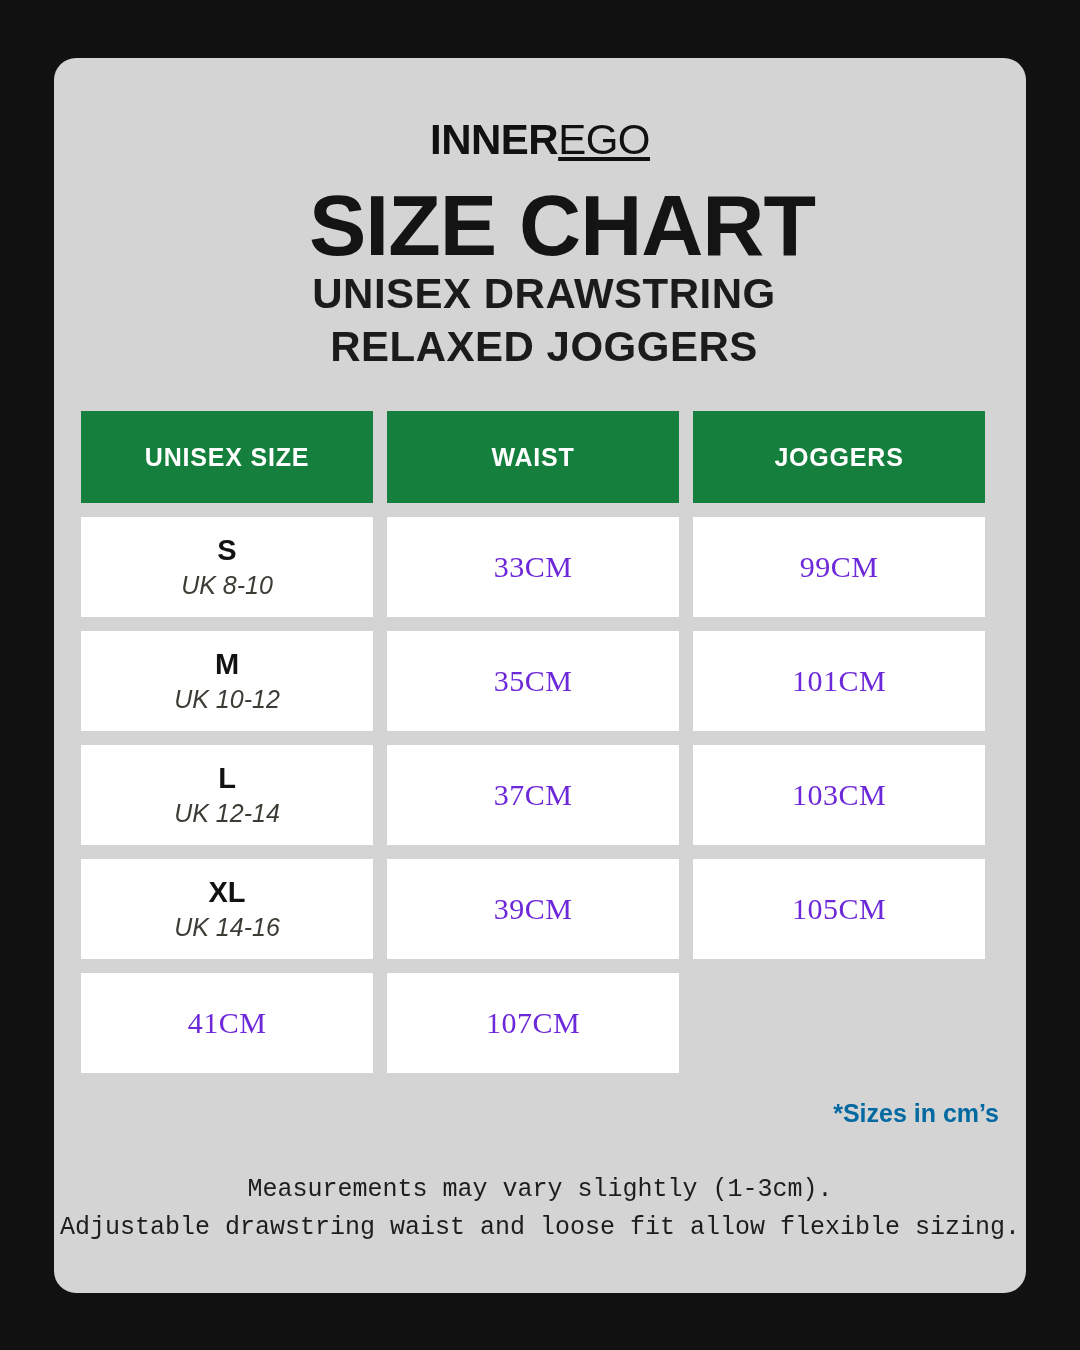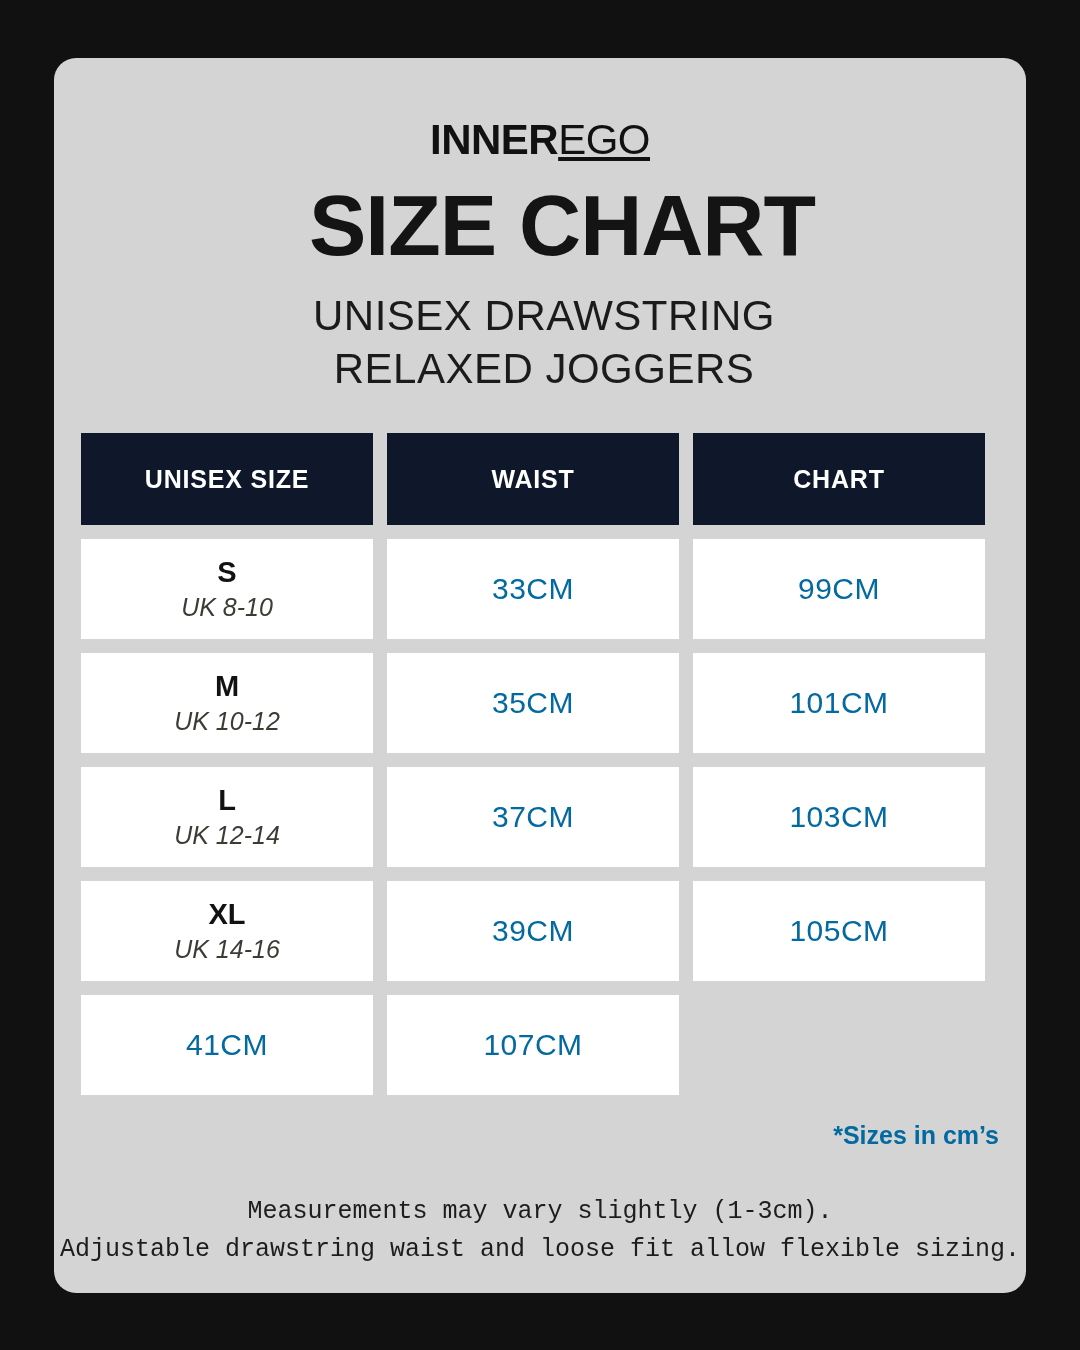--- a/index.html
+++ b/index.html
@@ -45,38 +45,37 @@
     margin-top: 18px;
     font-size: 86px;
     font-weight: bold;
     letter-spacing: -1px;
     color: #141414;
     line-height: 1.0;
     margin-left: 44px;
   }
   .subtitle {
     text-align: center;
-    margin-top: 22px;
     font-size: 42px;
-    font-weight: normal;
+    font-weight: bold;
     color: #1b1b1b;
     line-height: 1.25;
     letter-spacing: 0.5px;
     padding-left: 8px;
   }
   .table {
     margin: 38px auto 0 auto;
     width: 918px;
   }
   .thead {
     display: flex;
     gap: 14px;
   }
   .th {
-    background: #0f172a;
+    background: #15803d;
     color: #ffffff;
     font-size: 25px;
     font-weight: bold;
     letter-spacing: 0.8px;
     height: 92px;
     display: flex;
     align-items: center;
     justify-content: center;
     text-align: center;
   }
@@ -107,22 +106,23 @@
   .cell .size-sub {
     font-size: 25px;
     font-weight: normal;
     color: #3c3c35;
     line-height: 1.2;
     margin-top: 2px;
     font-style: italic;
   }
   .cell .meas {
     font-size: 30px;
-    color: #0369a1;
+    color: #6d28d9;
     letter-spacing: 0.5px;
+    font-family: Liberation Serif, serif;
   }
   .note-right {
     width: 918px;
     margin: 26px auto 0 auto;
     text-align: right;
     font-size: 25px;
     font-weight: bold;
     color: #0369a1;
   }
   .footnotes {
@@ -149,21 +149,21 @@
     <div class="subtitle">
       <div>UNISEX DRAWSTRING</div>
       <div>RELAXED JOGGERS</div>
     </div>
 
     <div class="table">
 
       <div class="thead">
         <div class="th col1">UNISEX SIZE</div>
         <div class="th col2">WAIST</div>
-        <div class="th col3">CHART</div>
+        <div class="th col3">JOGGERS</div>
       </div>
 
       <div class="trow">
         <div class="cell col1">
           <div class="size-main">S</div>
           <div class="size-sub">UK 8-10</div>
         </div>
         <div class="cell col2">
           <div class="meas">33CM</div>
         </div>

